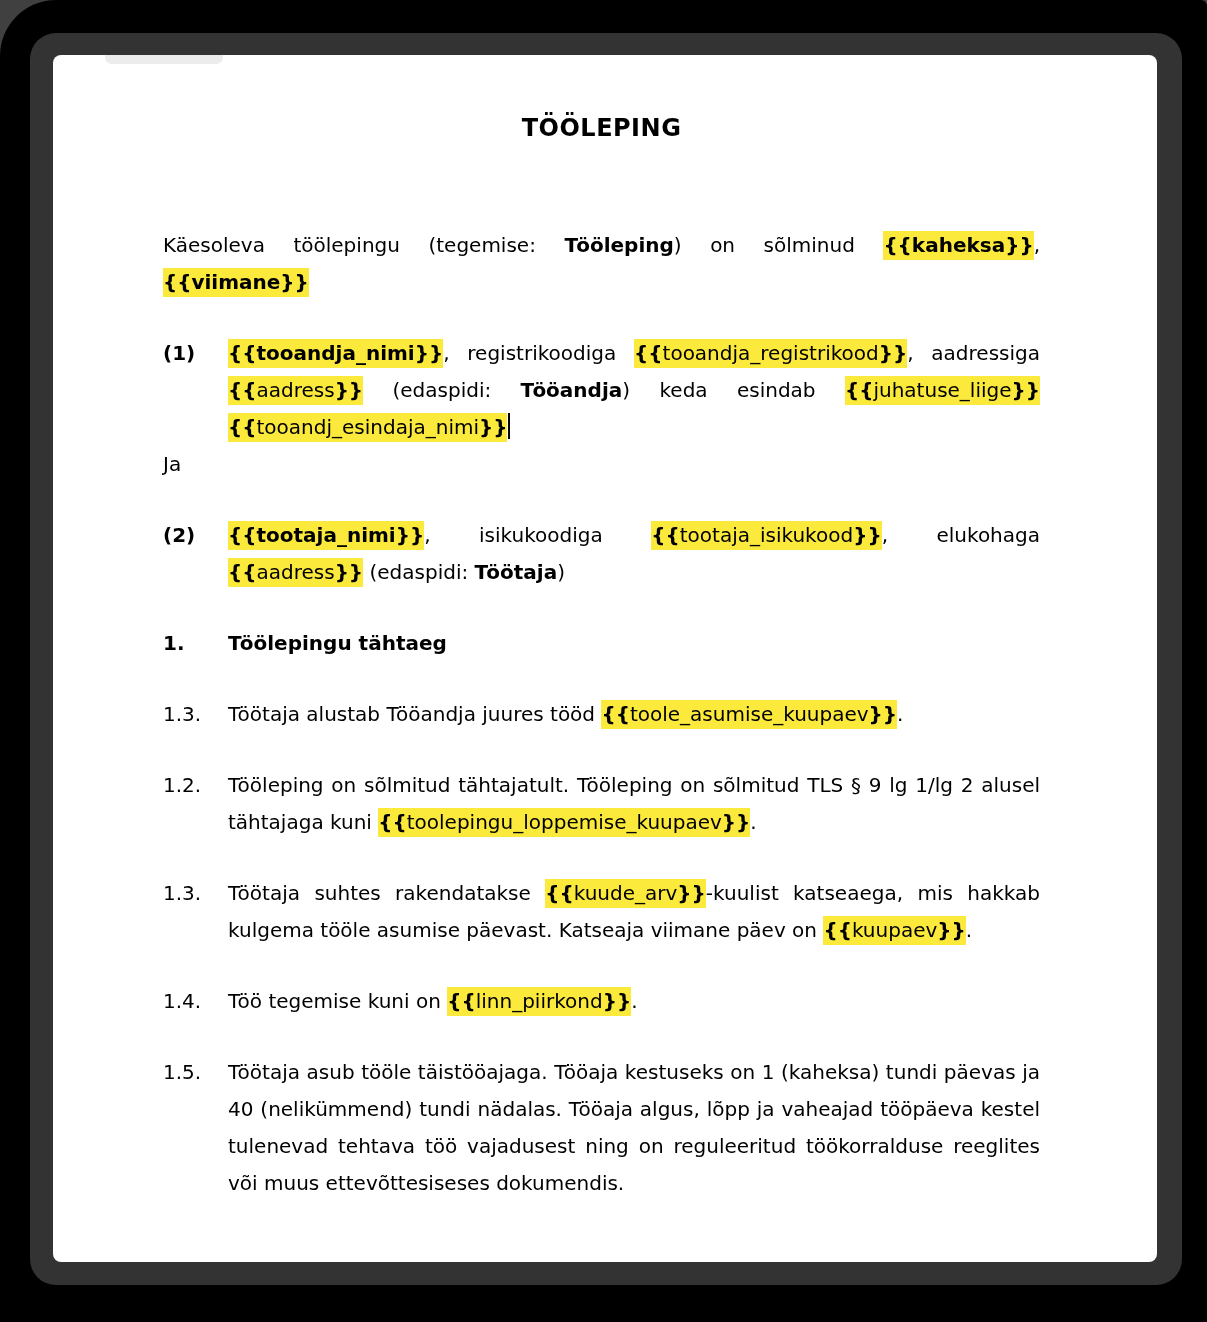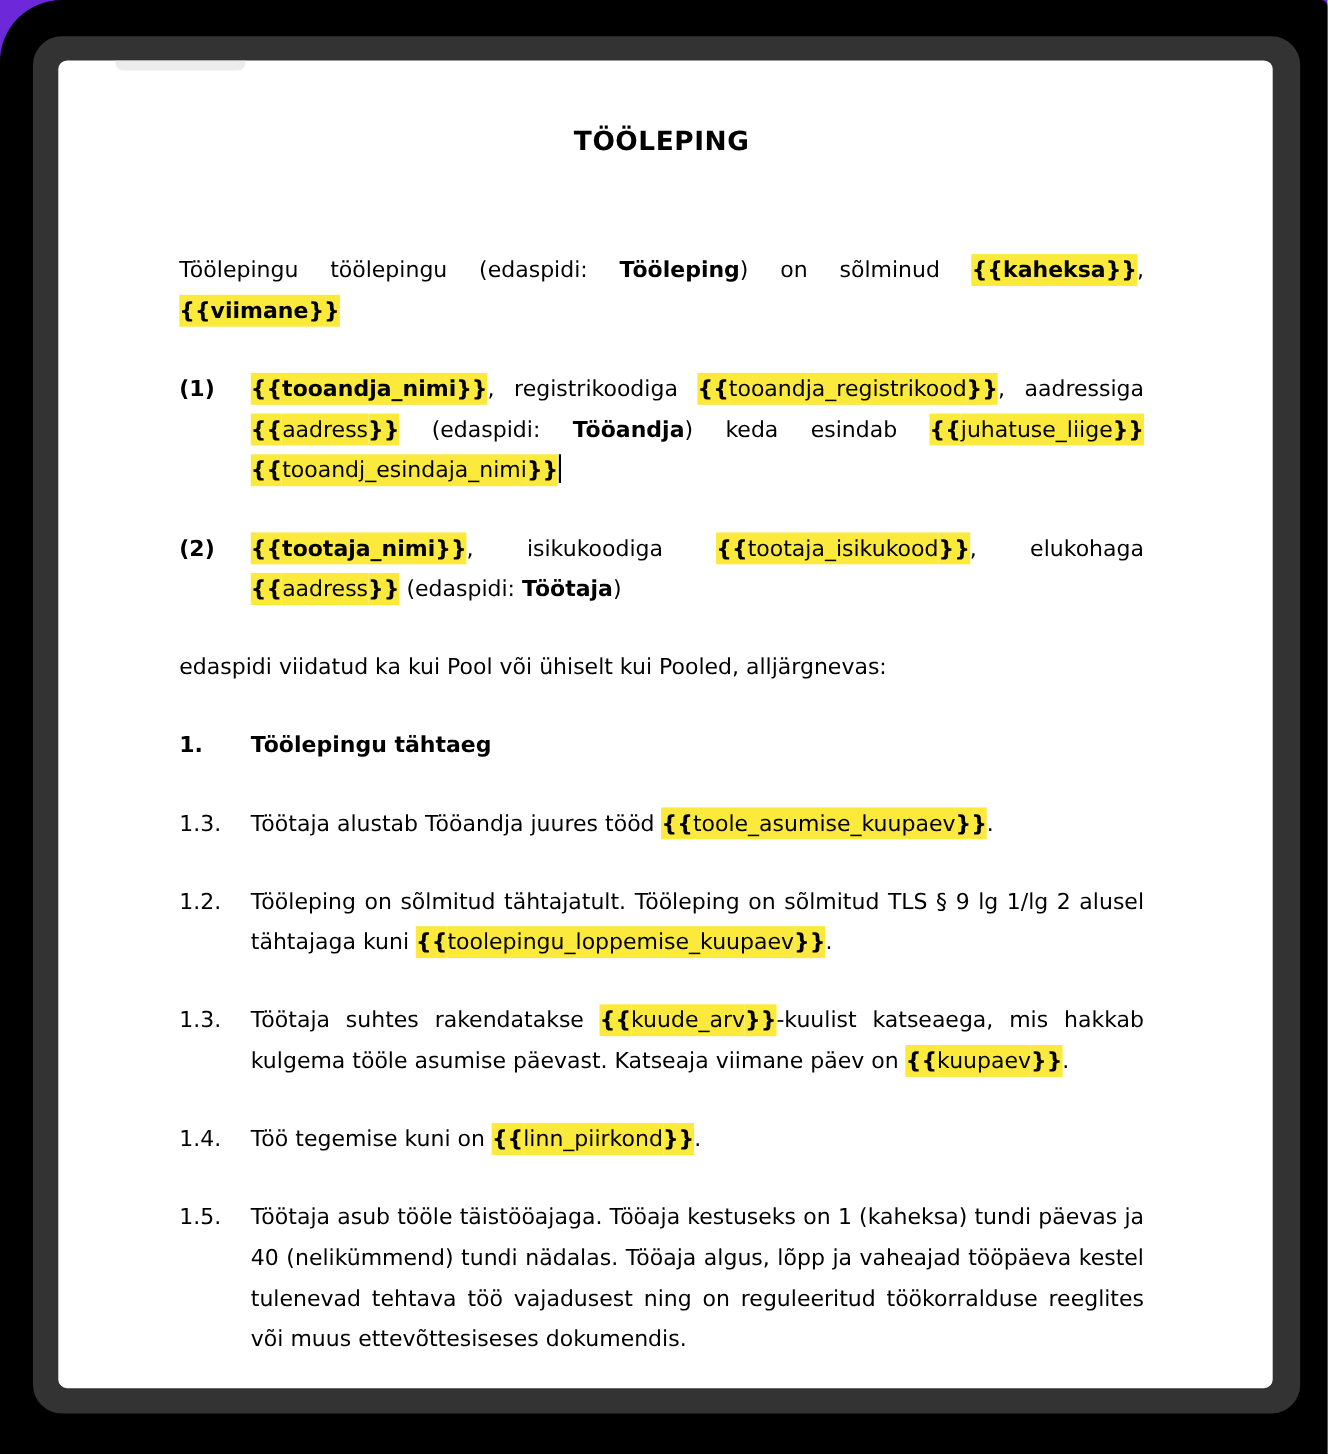--- a/index.html
+++ b/index.html
@@ -8,21 +8,21 @@
     --frame:#333333;
     --page:#ffffff;
     --ink:#000000;
   }
   *{margin:0;padding:0;box-sizing:border-box;}
   html,body{background:#ffffff;}
   body{
     font-family:"DejaVu Sans","Liberation Sans",sans-serif;
     width:1207px;height:1322px;position:relative;overflow:hidden;
   }
-  .canvas{position:absolute;inset:0;background:#6d28d9;}
+  .canvas{position:absolute;inset:0;background:#404040;}
   
   .backdrop{
     position:absolute;inset:0;background:var(--backdrop);
     border-top-left-radius:56px;border-top-right-radius:6px;
   }
   
   .frame{
     position:absolute;left:30px;top:33px;right:25px;bottom:37px;
     background:var(--frame);border-radius:26px;
   }
@@ -59,24 +59,24 @@
 </head>
 <body>
 
 <div class="canvas">
   <div class="backdrop">
     <div class="frame">
       <div class="page">
         <div class="artifact"></div>
         <h1 class="doc-title">TÖÖLEPING</h1>
         <div id="doc-body">
-            <div class="para plain first"><span>Töölepingu töölepingu (edaspidi: </span><span class="b">Tööleping</span><span>) on sõlminud </span><span class="b h">{{kaheksa}}</span><span>, </span><span class="b h">{{viimane}}</span></div>
+            <div class="para plain first"><span>Käesoleva töölepingu (tegemise: </span><span class="b">Tööleping</span><span>) on sõlminud </span><span class="b h">{{kaheksa}}</span><span>, </span><span class="b h">{{viimane}}</span></div>
             <div class="para numbered"><span class="num bold">(1)</span><span><span class="b h">{{tooandja_nimi}}</span><span>, registrikoodiga </span><span class="b h">{{</span><span class="h">tooandja_registrikood</span><span class="b h">}}</span><span>, aadressiga </span><span class="b h">{{</span><span class="h">aadress</span><span class="b h">}}</span><span> (edaspidi: </span><span class="b">Tööandja</span><span>) keda esindab </span><span class="b h">{{</span><span class="h">juhatuse_liige</span><span class="b h">}}</span><span> </span><span class="b h">{{</span><span class="h">tooandj_esindaja_nimi</span><span class="b h">}}</span><span class="caret"></span></span></div>
+            <div class="para plain tight"><span>Ja</span></div>
             <div class="para numbered"><span class="num bold">(2)</span><span><span class="b h">{{tootaja_nimi}}</span><span>, isikukoodiga </span><span class="b h">{{</span><span class="h">tootaja_isikukood</span><span class="b h">}}</span><span>, elukohaga </span><span class="b h">{{</span><span class="h">aadress</span><span class="b h">}}</span><span> (edaspidi: </span><span class="b">Töötaja</span><span>)</span></span></div>
-            <div class="para plain"><span>edaspidi viidatud ka kui Pool või ühiselt kui Pooled, alljärgnevas:</span></div>
             <div class="para numbered"><span class="num bold">1.</span><span><span class="b">Töölepingu tähtaeg</span></span></div>
             <div class="para numbered"><span class="num">1.3.</span><span><span>Töötaja alustab Tööandja juures tööd </span><span class="b h">{{</span><span class="h">toole_asumise_kuupaev</span><span class="b h">}}</span><span>.</span></span></div>
             <div class="para numbered"><span class="num">1.2.</span><span><span>Tööleping on sõlmitud tähtajatult. Tööleping on sõlmitud TLS § 9 lg 1/lg 2 alusel tähtajaga kuni </span><span class="b h">{{</span><span class="h">toolepingu_loppemise_kuupaev</span><span class="b h">}}</span><span>.</span></span></div>
             <div class="para numbered"><span class="num">1.3.</span><span><span>Töötaja suhtes rakendatakse </span><span class="b h">{{</span><span class="h">kuude_arv</span><span class="b h">}}</span><span>-kuulist katseaega, mis hakkab kulgema tööle asumise päevast. Katseaja viimane päev on </span><span class="b h">{{</span><span class="h">kuupaev</span><span class="b h">}}</span><span>.</span></span></div>
             <div class="para numbered"><span class="num">1.4.</span><span><span>Töö tegemise kuni on </span><span class="b h">{{</span><span class="h">linn_piirkond</span><span class="b h">}}</span><span>.</span></span></div>
             <div class="para numbered"><span class="num">1.5.</span><span><span>Töötaja asub tööle täistööajaga. Tööaja kestuseks on 1 (kaheksa) tundi päevas ja 40 (nelikümmend) tundi nädalas. Tööaja algus, lõpp ja vaheajad tööpäeva kestel tulenevad tehtava töö vajadusest ning on reguleeritud töökorralduse reeglites või muus ettevõttesiseses dokumendis.</span></span></div>
           </div>
       </div>
     </div>
   </div>

